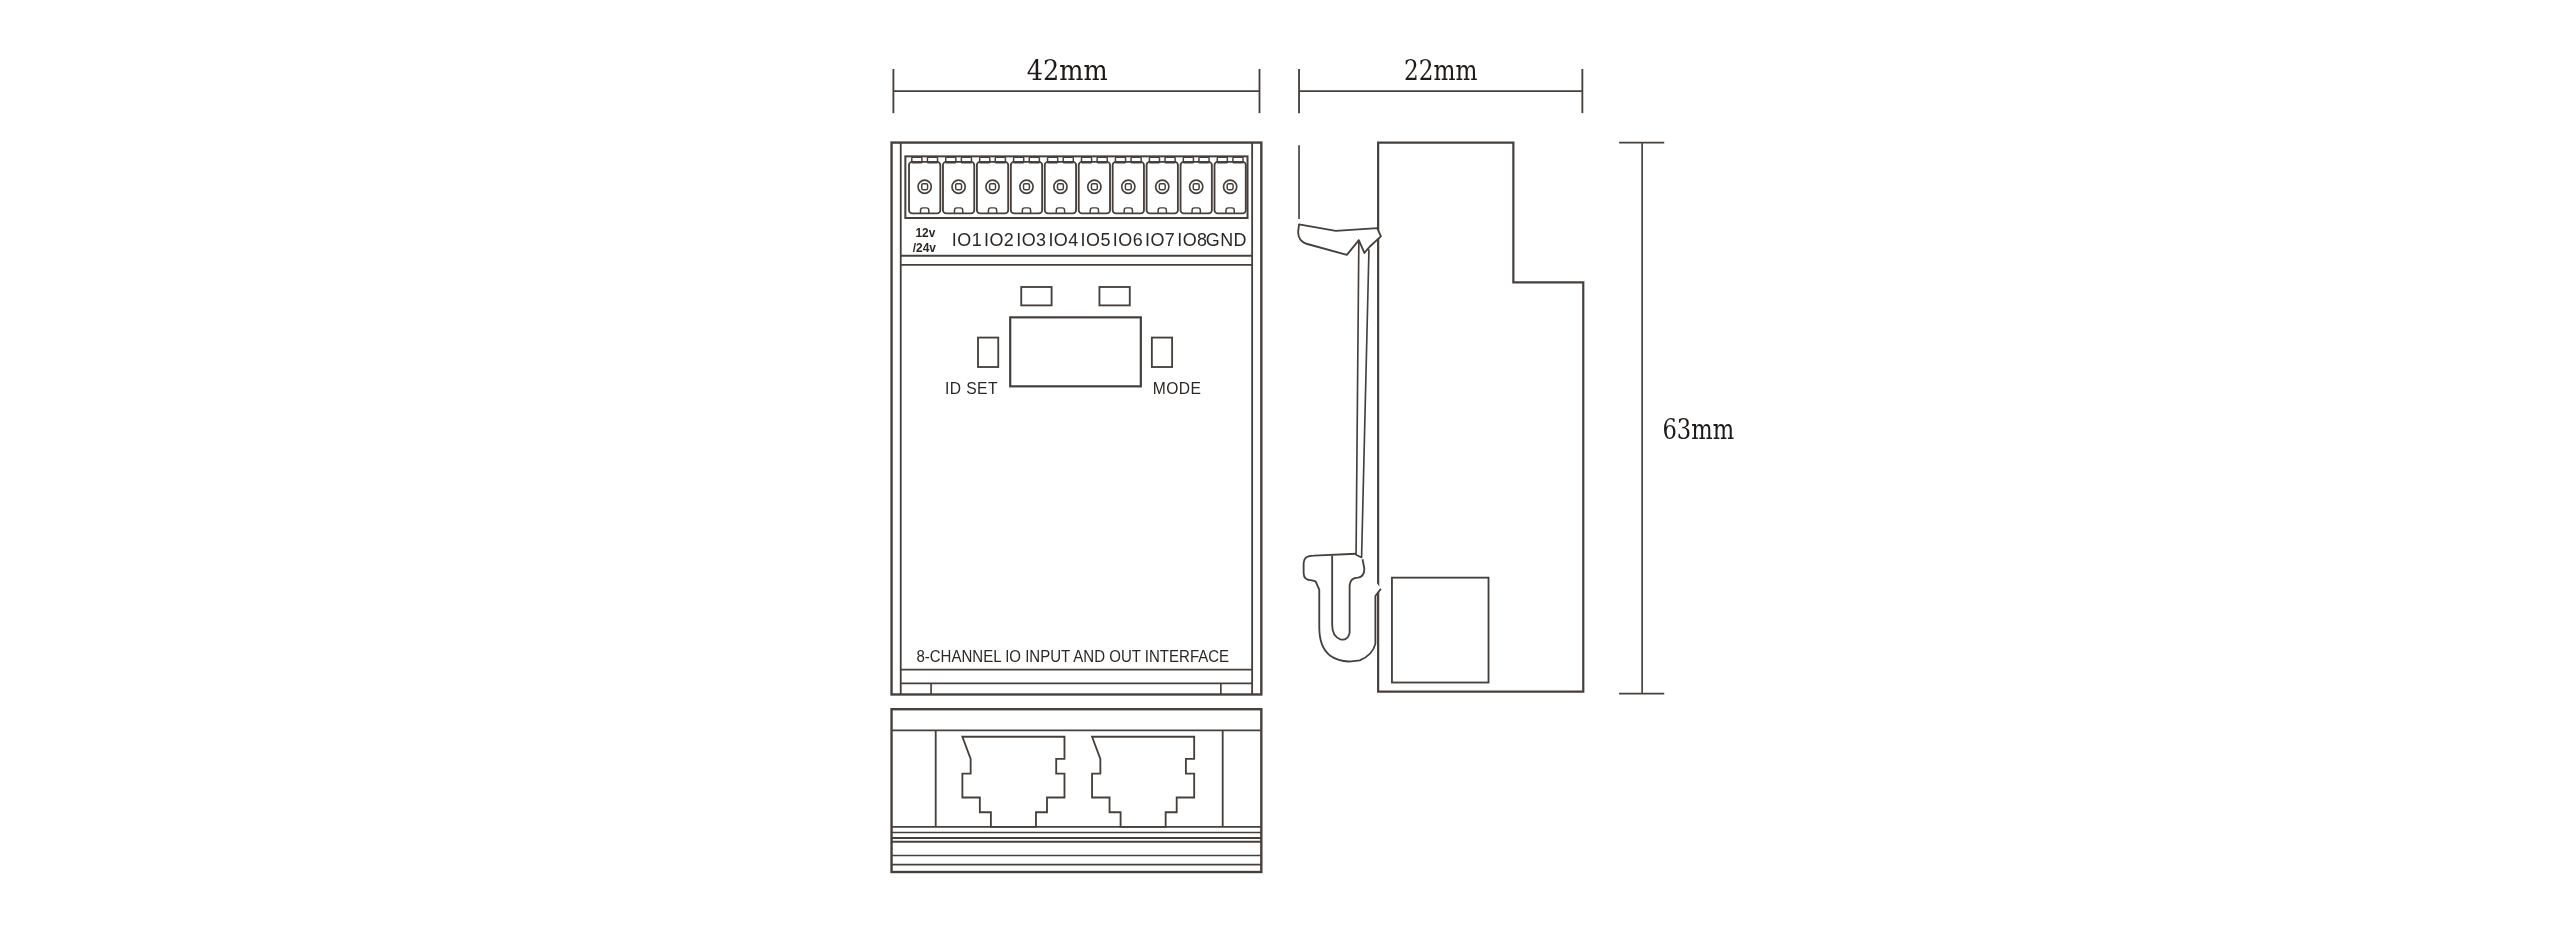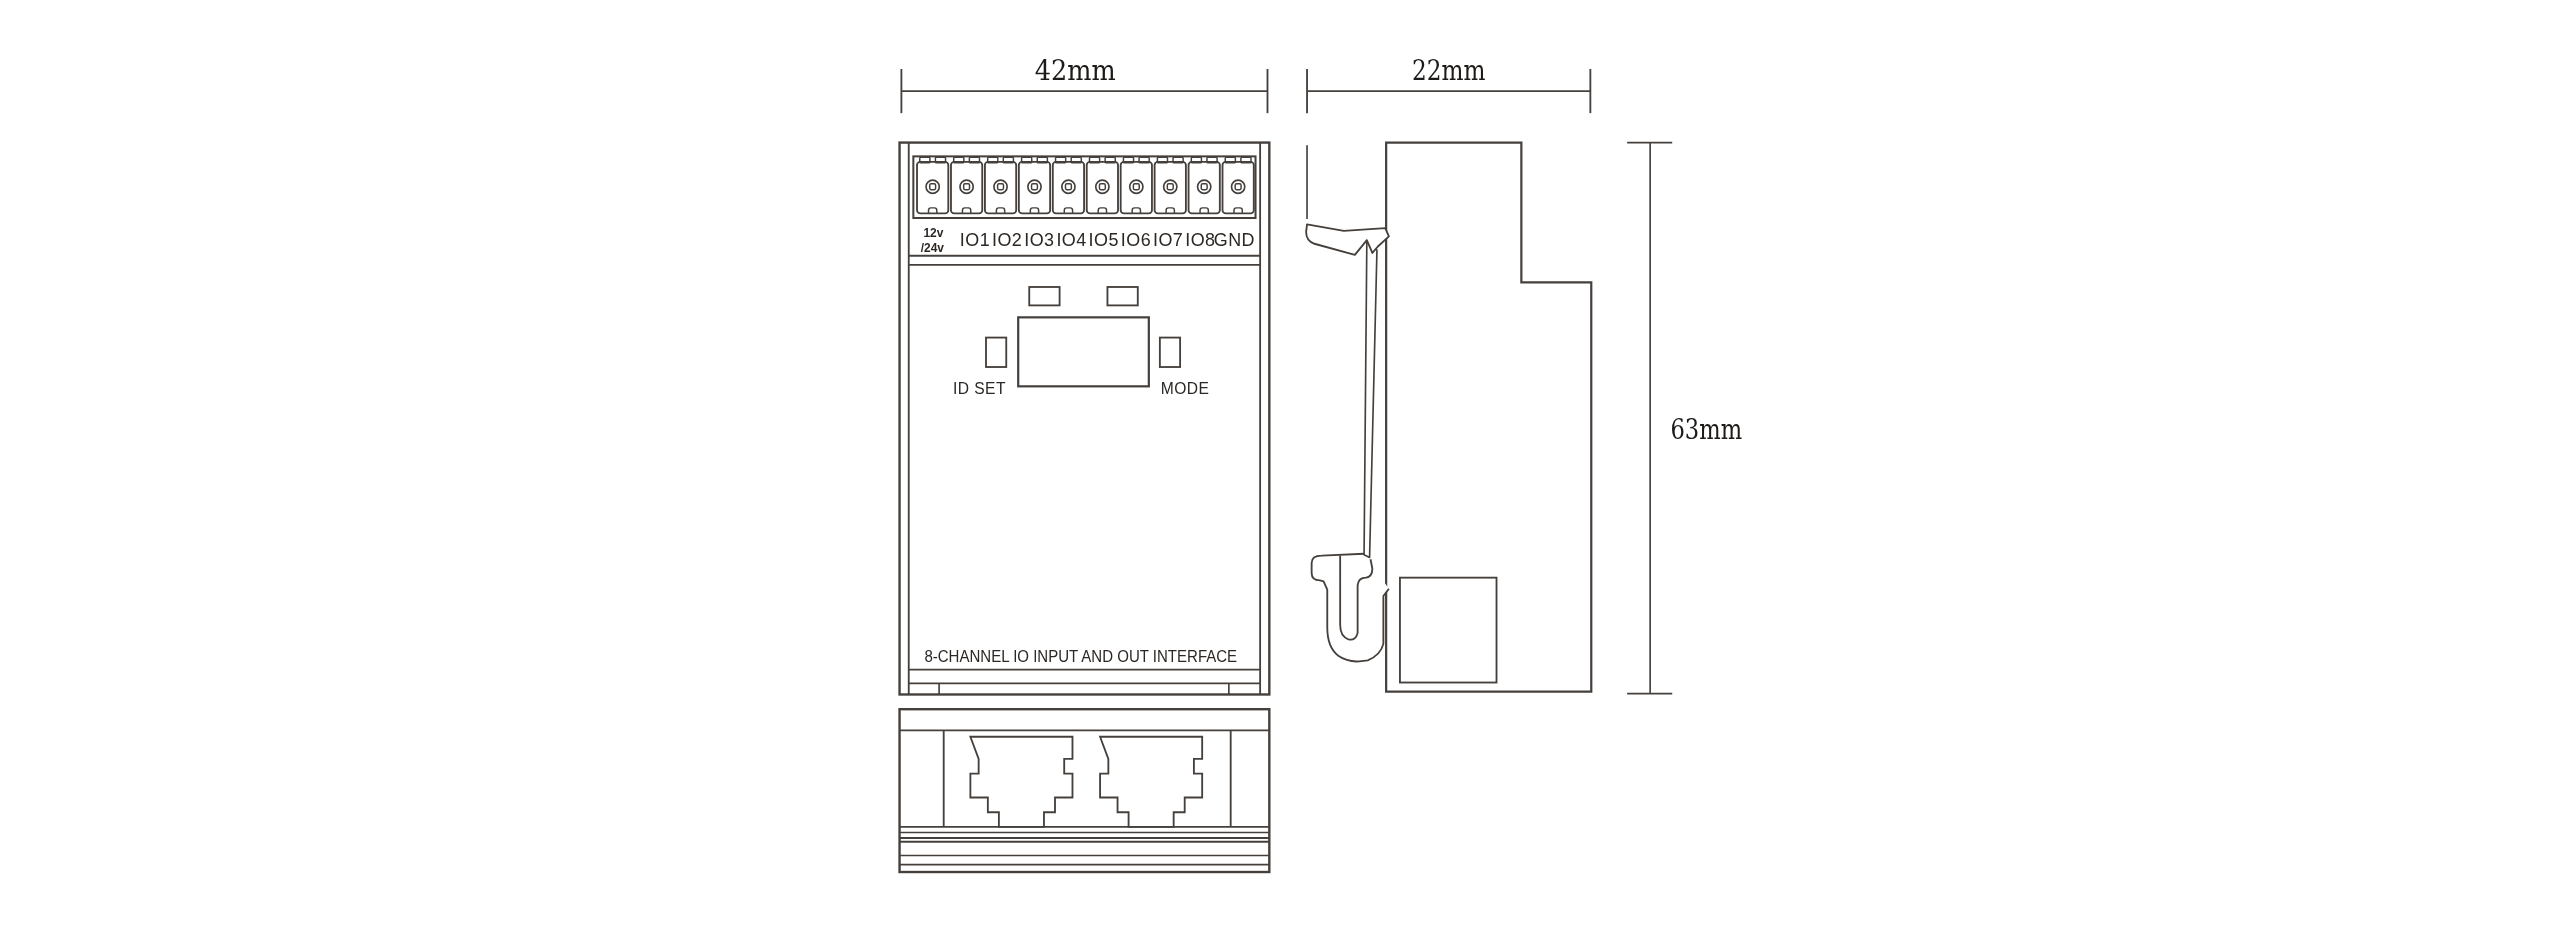--- a/index.html
+++ b/index.html
@@ -1,16 +1,16 @@
 <!DOCTYPE html>
 <html style="font-size:14.7px"><head>
 <meta charset="utf-8">
 <style>
   html,body{margin:0;padding:0;background:#ffffff;}
-  .stage{position:relative;width:2244px;height:941px;background:#fff;overflow:hidden;padding-left:8px;}
+  .stage{position:relative;width:2244px;height:941px;background:#fff;overflow:hidden;}
   svg{display:block;}
   text{fill:#2b2724;}
   .dimtxt{font-family:"DejaVu Serif",serif;font-size:31px;fill:#1d1a18;}
   .lbl{font-family:"Liberation Sans",sans-serif;fill:#2b2724;}
   .io{font-size:19.5px;letter-spacing:0.5px;}
   .pwr{font-size:13px;font-weight:bold;}
   .btnlbl{font-size:17px;letter-spacing:0.5px;}
   .title{font-size:18px;}
   .ln{stroke:#46403c;fill:none;}
   .fw{fill:#ffffff;stroke:#46403c;}

